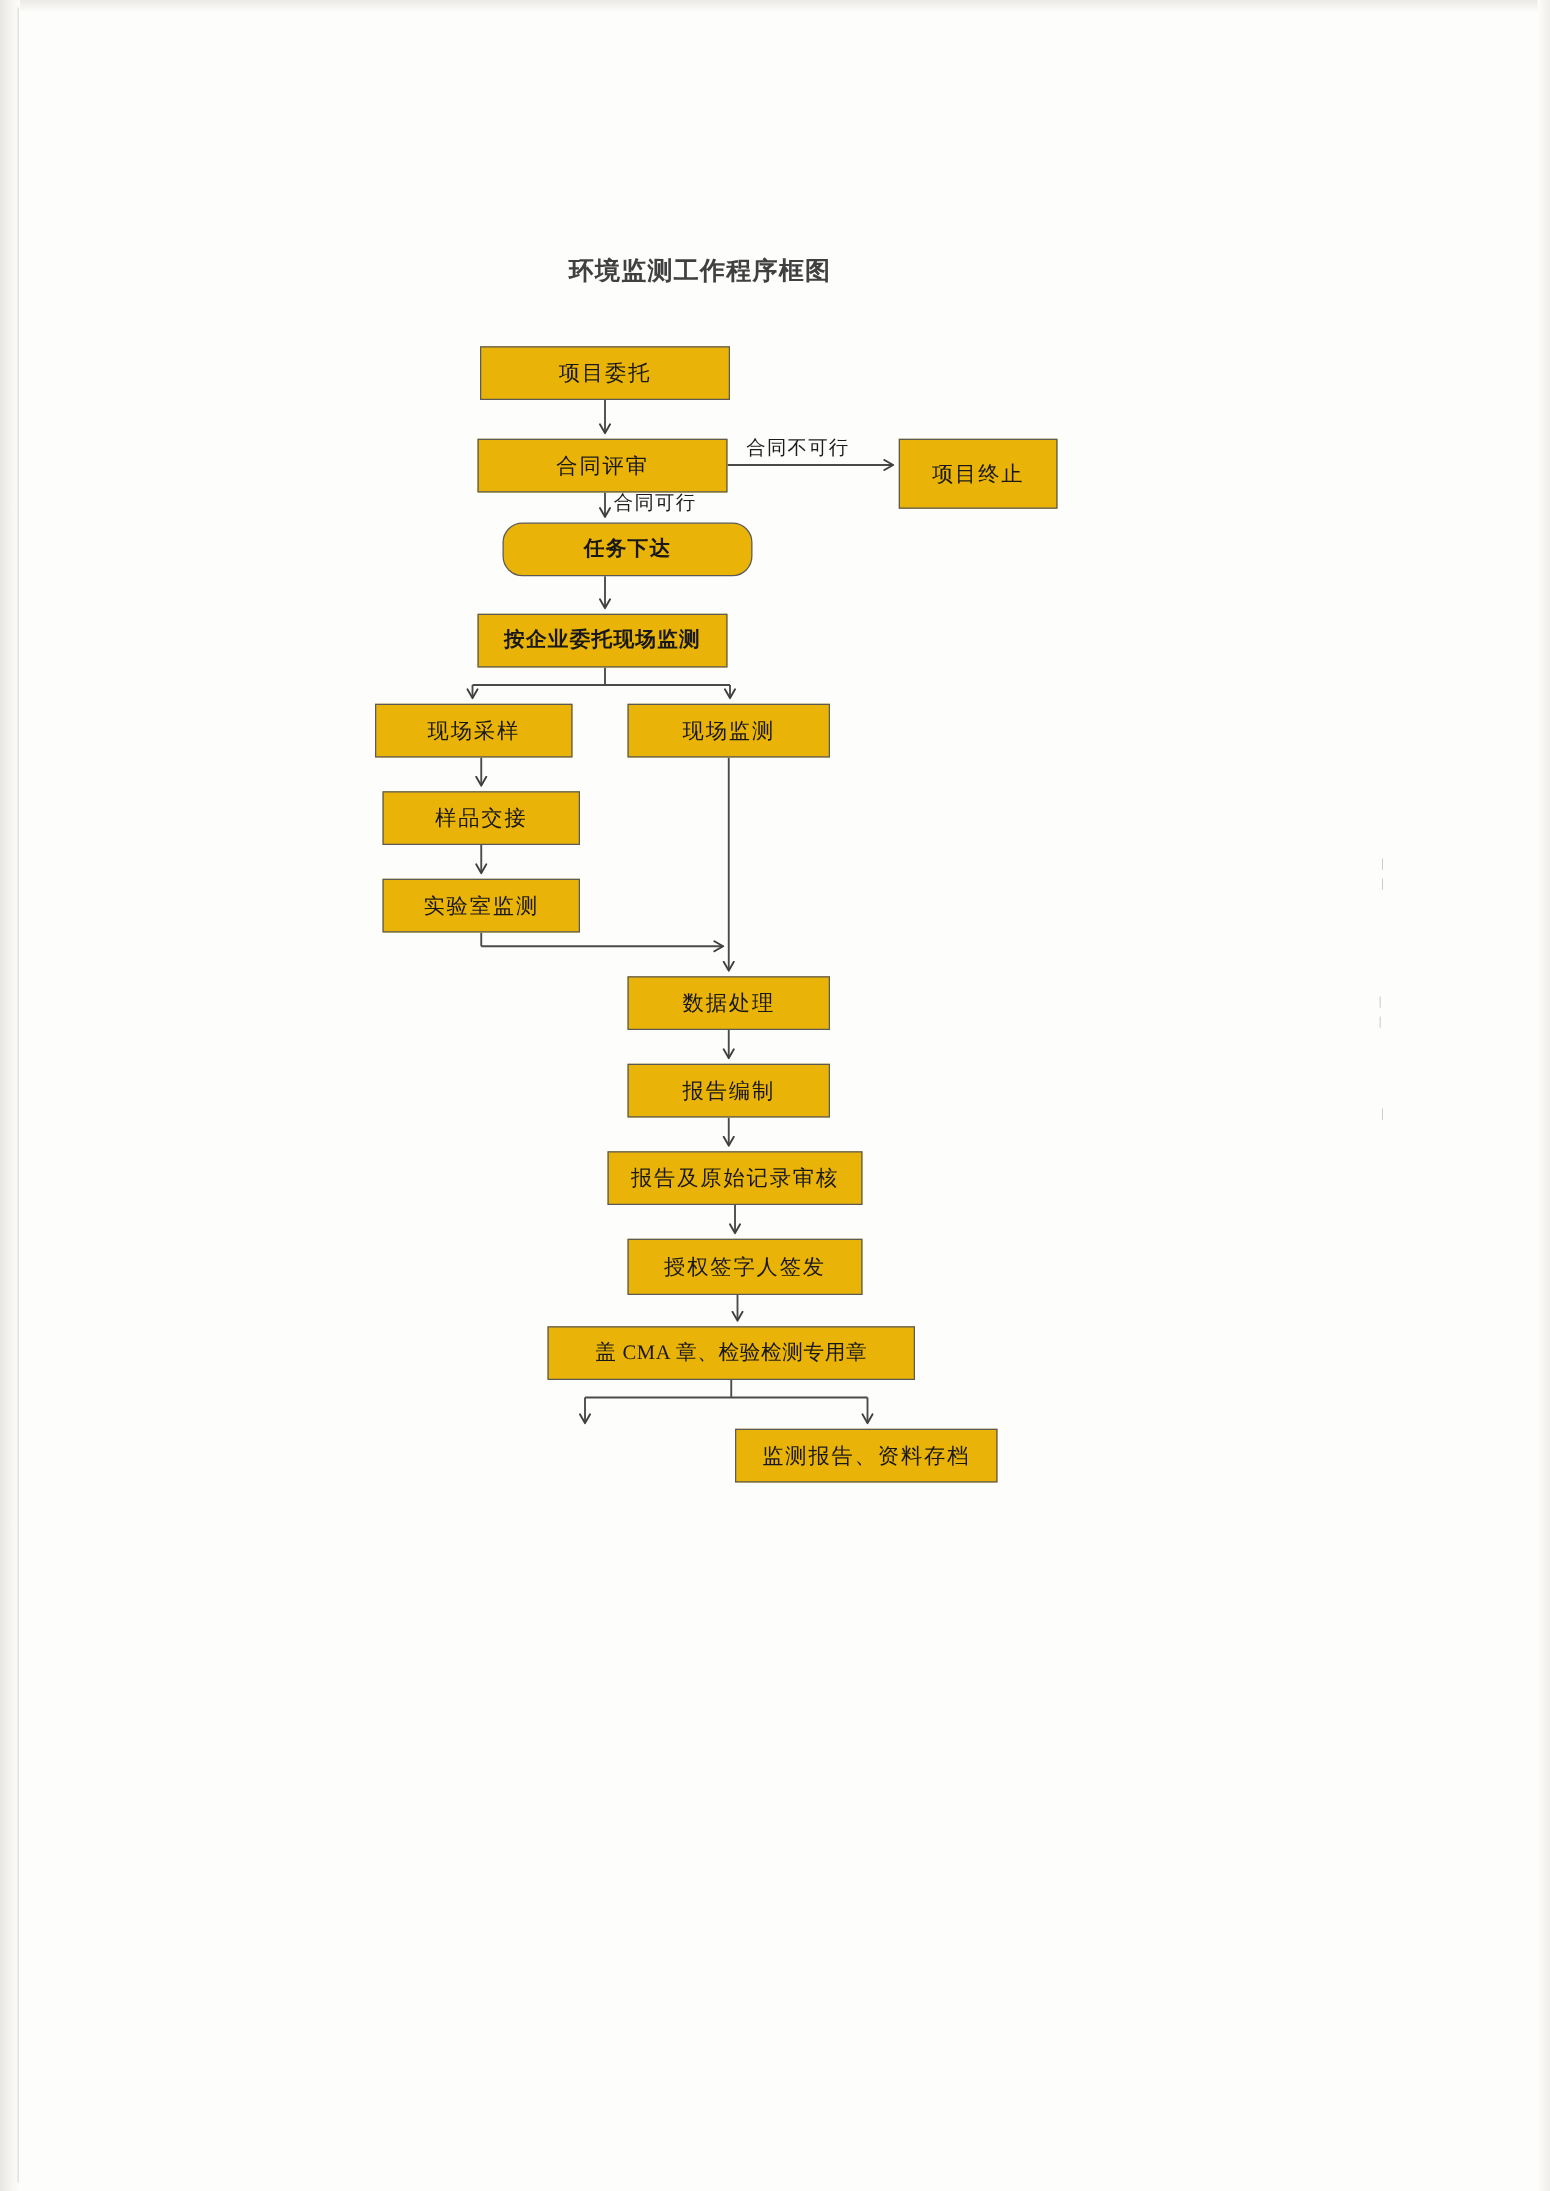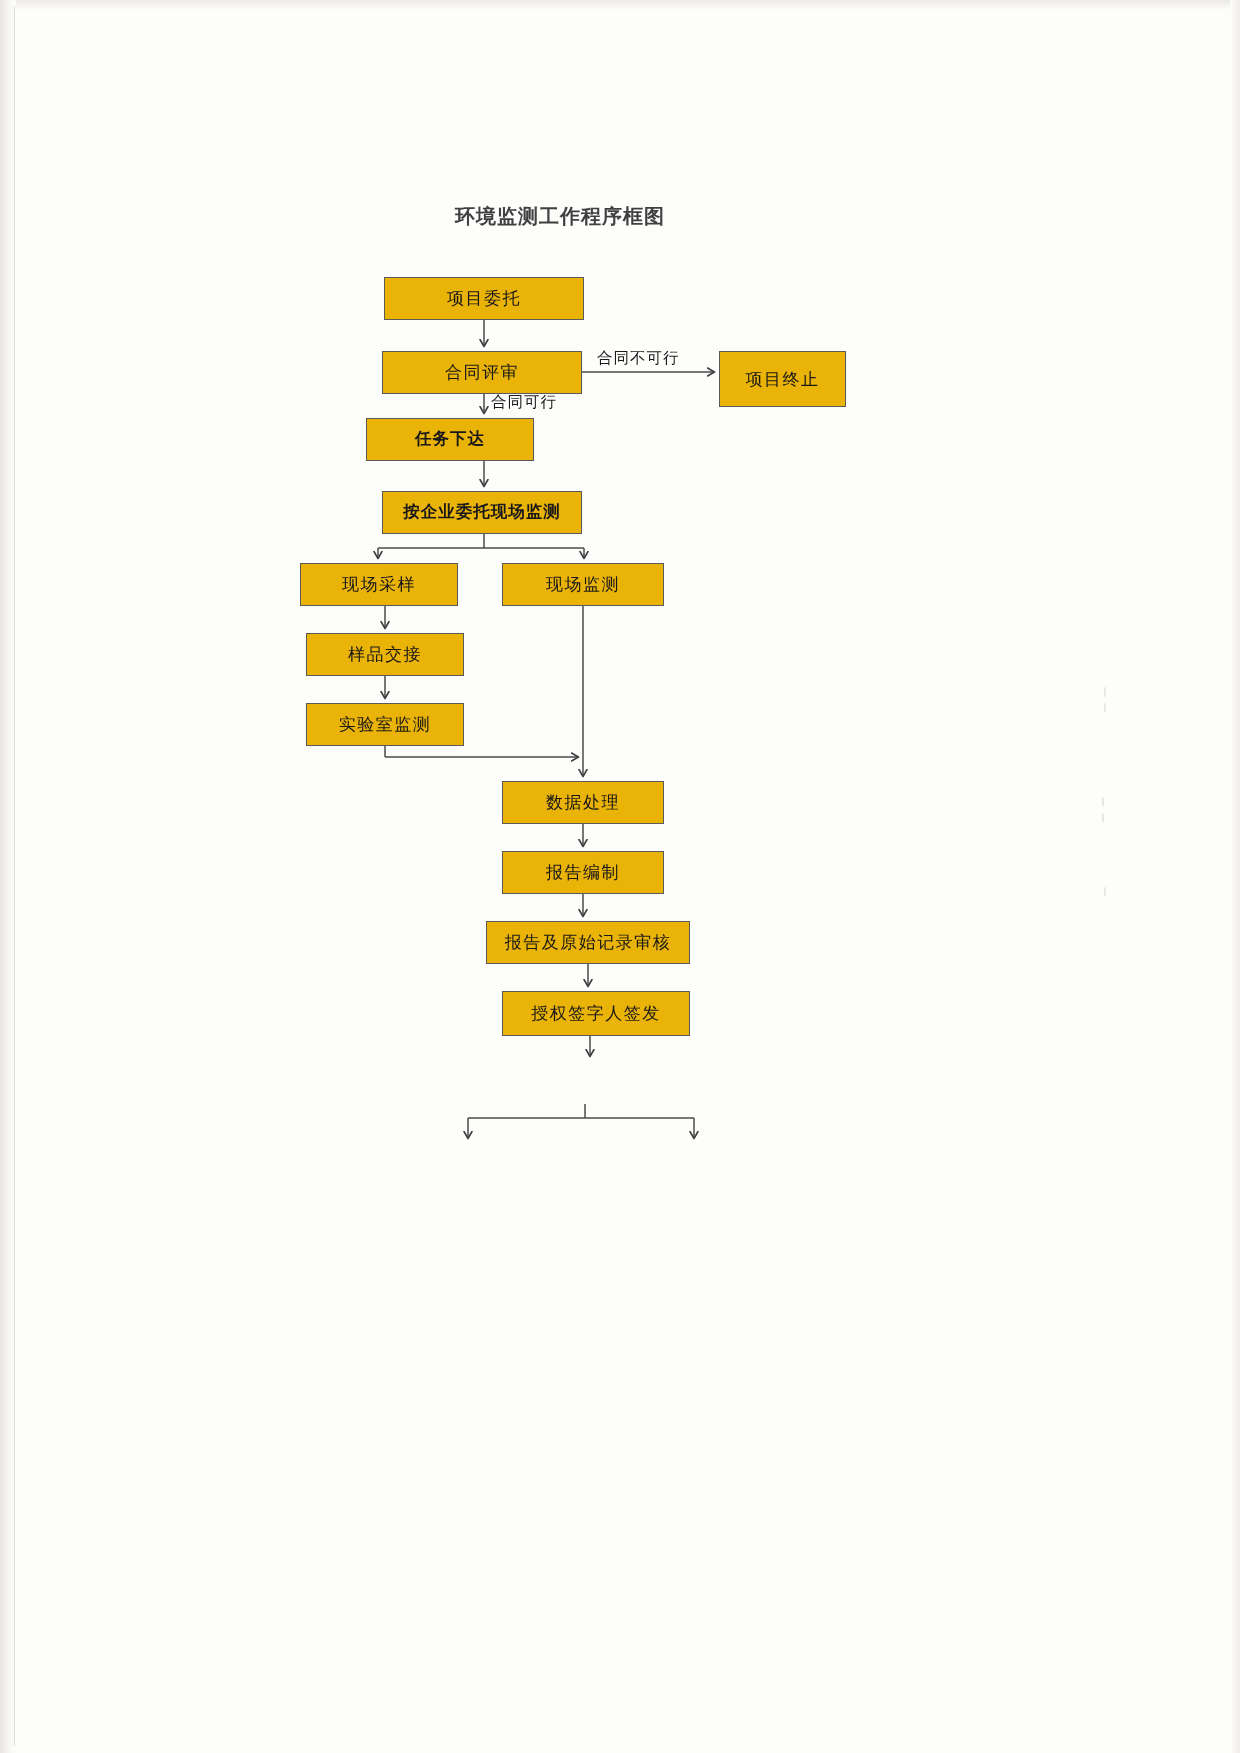--- a/index.html
+++ b/index.html
@@ -171,30 +171,32 @@
       <line x1="585" y1="1104" x2="585" y2="1118"></line>
       <line x1="468" y1="1118" x2="694" y2="1118"></line>
       <line x1="468" y1="1118" x2="468" y2="1138" marker-end="url(#arw)"></line>
       <line x1="694" y1="1118" x2="694" y2="1138" marker-end="url(#arw)"></line>
     </g>
   </svg>
 
   <div class="node" style="left:384px; top:277px;  width:200px; height:43px;">项目委托</div>
   <div class="node" style="left:382px; top:351px;  width:200px; height:43px;">合同评审</div>
   <div class="node" style="left:719px; top:351px;  width:127px; height:56px;">项目终止</div>
-  <div class="node bold" style="left:366px; top:418px;  width:168px; height:43px;">任务下达</div>
+  <div class="node bold" style="left:402px; top:418px;  width:200px; height:43px;border-radius:16px;">任务下达</div>
   <div class="node bold" style="left:382px; top:491px;  width:200px; height:43px;">按企业委托现场监测</div>
   <div class="node" style="left:300px; top:563px;  width:158px; height:43px;">现场采样</div>
   <div class="node" style="left:502px; top:563px;  width:162px; height:43px;">现场监测</div>
   <div class="node" style="left:306px; top:633px;  width:158px; height:43px;">样品交接</div>
   <div class="node" style="left:306px; top:703px;  width:158px; height:43px;">实验室监测</div>
   <div class="node" style="left:502px; top:781px;  width:162px; height:43px;">数据处理</div>
   <div class="node" style="left:502px; top:851px;  width:162px; height:43px;">报告编制</div>
   <div class="node" style="left:486px; top:921px;  width:204px; height:43px;">报告及原始记录审核</div>
   <div class="node" style="left:502px; top:991px;  width:188px; height:45px;">授权签字人签发</div>
+  <div class="node cma" style="left:438px; top:1061px; width:294px; height:43px;">盖 CMA 章、检验检测专用章</div>
+  <div class="node" style="left:588px; top:1143px; width:210px; height:43px;">监测报告、资料存档</div>
 
   <div class="edge-label" style="left:597px; top:348px;">合同不可行</div>
   <div class="edge-label" style="left:491px; top:392px;">合同可行</div>
 
 </div>
 
 <div class="margin-mark" style="left:1098px; top:680px;">｜ ｜</div>
 <div class="margin-mark" style="left:1096px; top:790px;">｜ ｜</div>
 <div class="margin-mark" style="left:1098px; top:880px;">｜</div>
 

